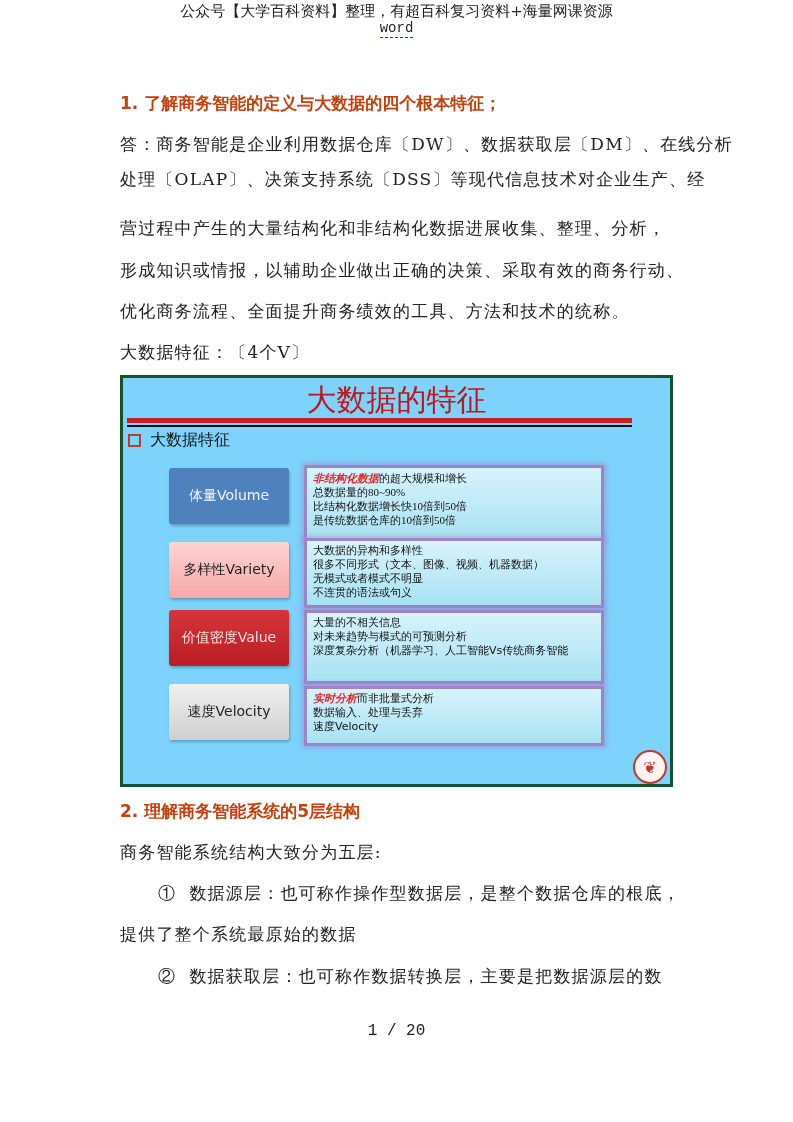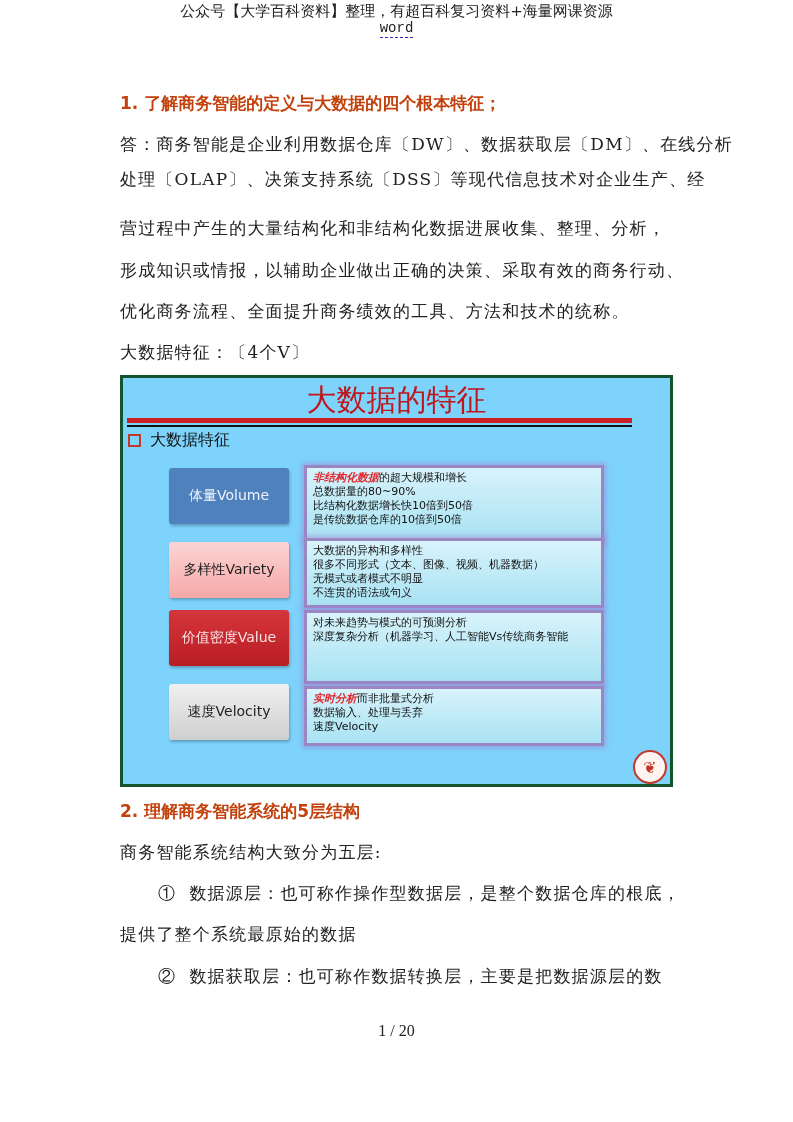--- a/index.html
+++ b/index.html
@@ -32,32 +32,32 @@
          box-shadow: 1px 2px 3px rgba(0,0,0,0.25); }
   .lbl.vol { top: 90px; background: #4f81bd; color: #eef3fb; }
   .lbl.var { top: 164px; background: linear-gradient(#fcd4d4, #f6a8a8); color: #222; }
   .lbl.val { top: 232px; background: linear-gradient(#d5353b, #b81e24); color: #fbe3e3; }
   .lbl.vel { top: 306px; background: linear-gradient(#f0f0f0, #cfcfcf); color: #222; }
 
   .box { position: absolute; left: 181px; width: 300px; box-sizing: border-box;
          background: linear-gradient(#d8f3fb, #a8e2f3); border: 3px solid #9b86c4;
          box-shadow: 0 0 5px 2px rgba(160,130,210,0.55);
          font-size: 11px; line-height: 14px; color: #111; padding: 3px 6px; }
-  .box.b1 { top: 87px; height: 78px; }
+  .box.b1 { top: 87px; height: 78px; font-family: Liberation Serif, serif; }
   .box.b2 { top: 160px; height: 70px; }
   .box.b3 { top: 232px; height: 74px; }
   .box.b4 { top: 308px; height: 60px; }
   .box .em { color: #e0282e; font-style: italic; font-weight: bold; }
 
   .seal { position: absolute; right: 3px; top: 372px; width: 34px; height: 34px; border-radius: 50%;
           border: 2px solid #c0392b; box-sizing: border-box; display: flex; align-items: center;
           justify-content: center; color: #c0392b; font-size: 16px; background: #fff4f2; }
 
   .footer { position: absolute; top: 1022px; left: 0; width: 793px; text-align: center;
-            font-family: Liberation Serif, serif; font-size: 16px; color: #222; }
+            font-family: Liberation Mono, monospace; font-size: 16px; color: #222; }
 </style>
 </head>
 <body>
 
 <div>
   <div class="header-line hdr1">公众号【大学百科资料】整理，有超百科复习资料+海量网课资源</div>
   <div class="header-line hdr2"><span>word</span></div>
 </div>
 
 <div class="h" style="top:92px;">1. 了解商务智能的定义与大数据的四个根本特征；</div>
@@ -88,20 +88,21 @@
     <div>比结构化数据增长快10倍到50倍</div>
     <div>是传统数据仓库的10倍到50倍</div>
   </div>
   <div class="box b2">
     <div>大数据的异构和多样性</div>
     <div>很多不同形式（文本、图像、视频、机器数据）</div>
     <div>无模式或者模式不明显</div>
     <div>不连贯的语法或句义</div>
   </div>
   <div class="box b3">
+    <div>大量的不相关信息</div>
     <div>对未来趋势与模式的可预测分析</div>
     <div>深度复杂分析（机器学习、人工智能Vs传统商务智能</div>
   </div>
   <div class="box b4">
     <div><span class="em">实时分析</span><span>而非批量式分析</span></div>
     <div>数据输入、处理与丢弃</div>
     <div>速度Velocity</div>
   </div>
 
   <div class="seal">❦</div>

